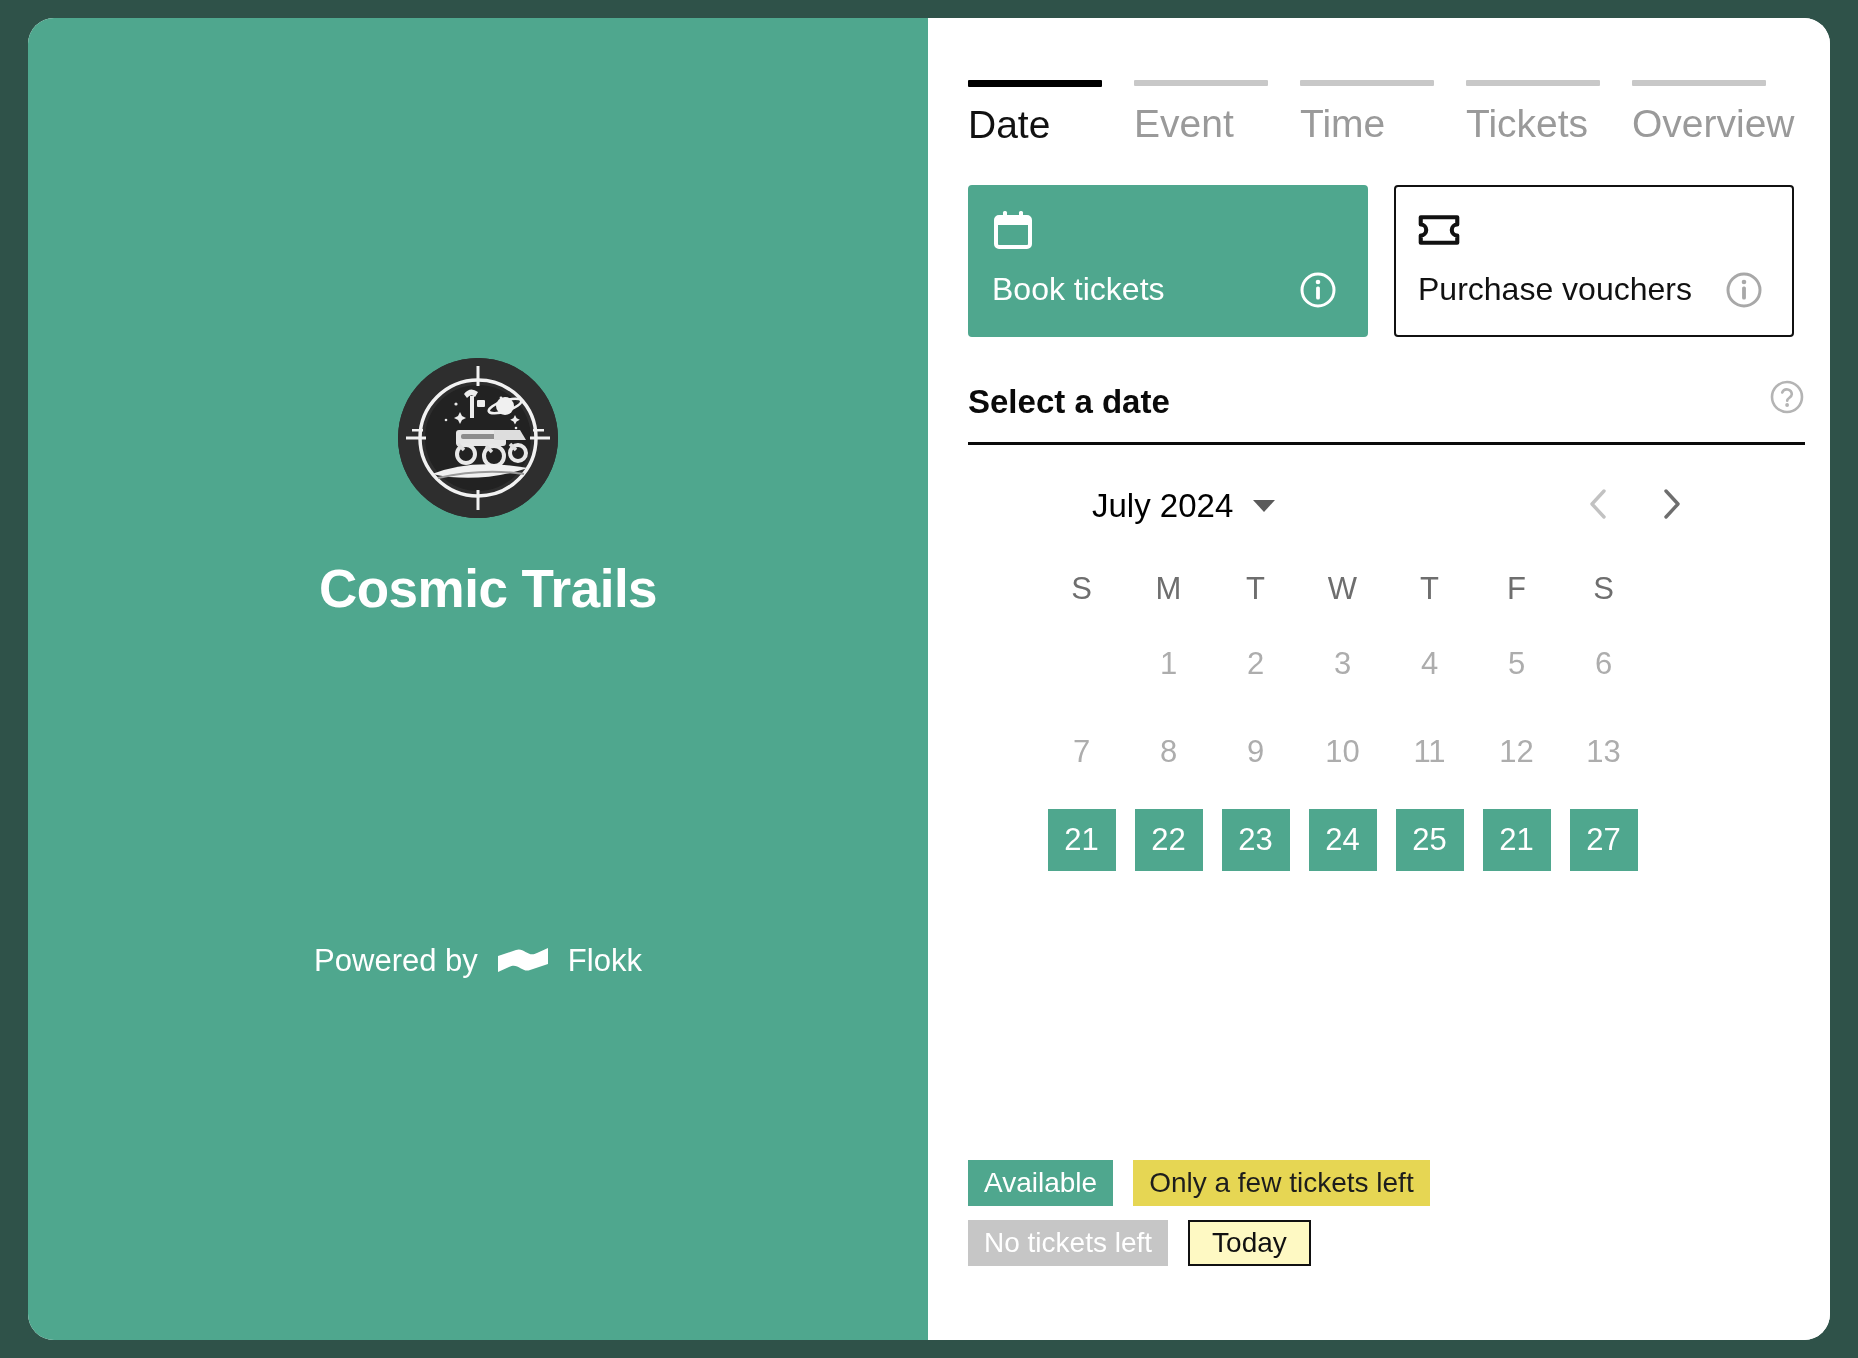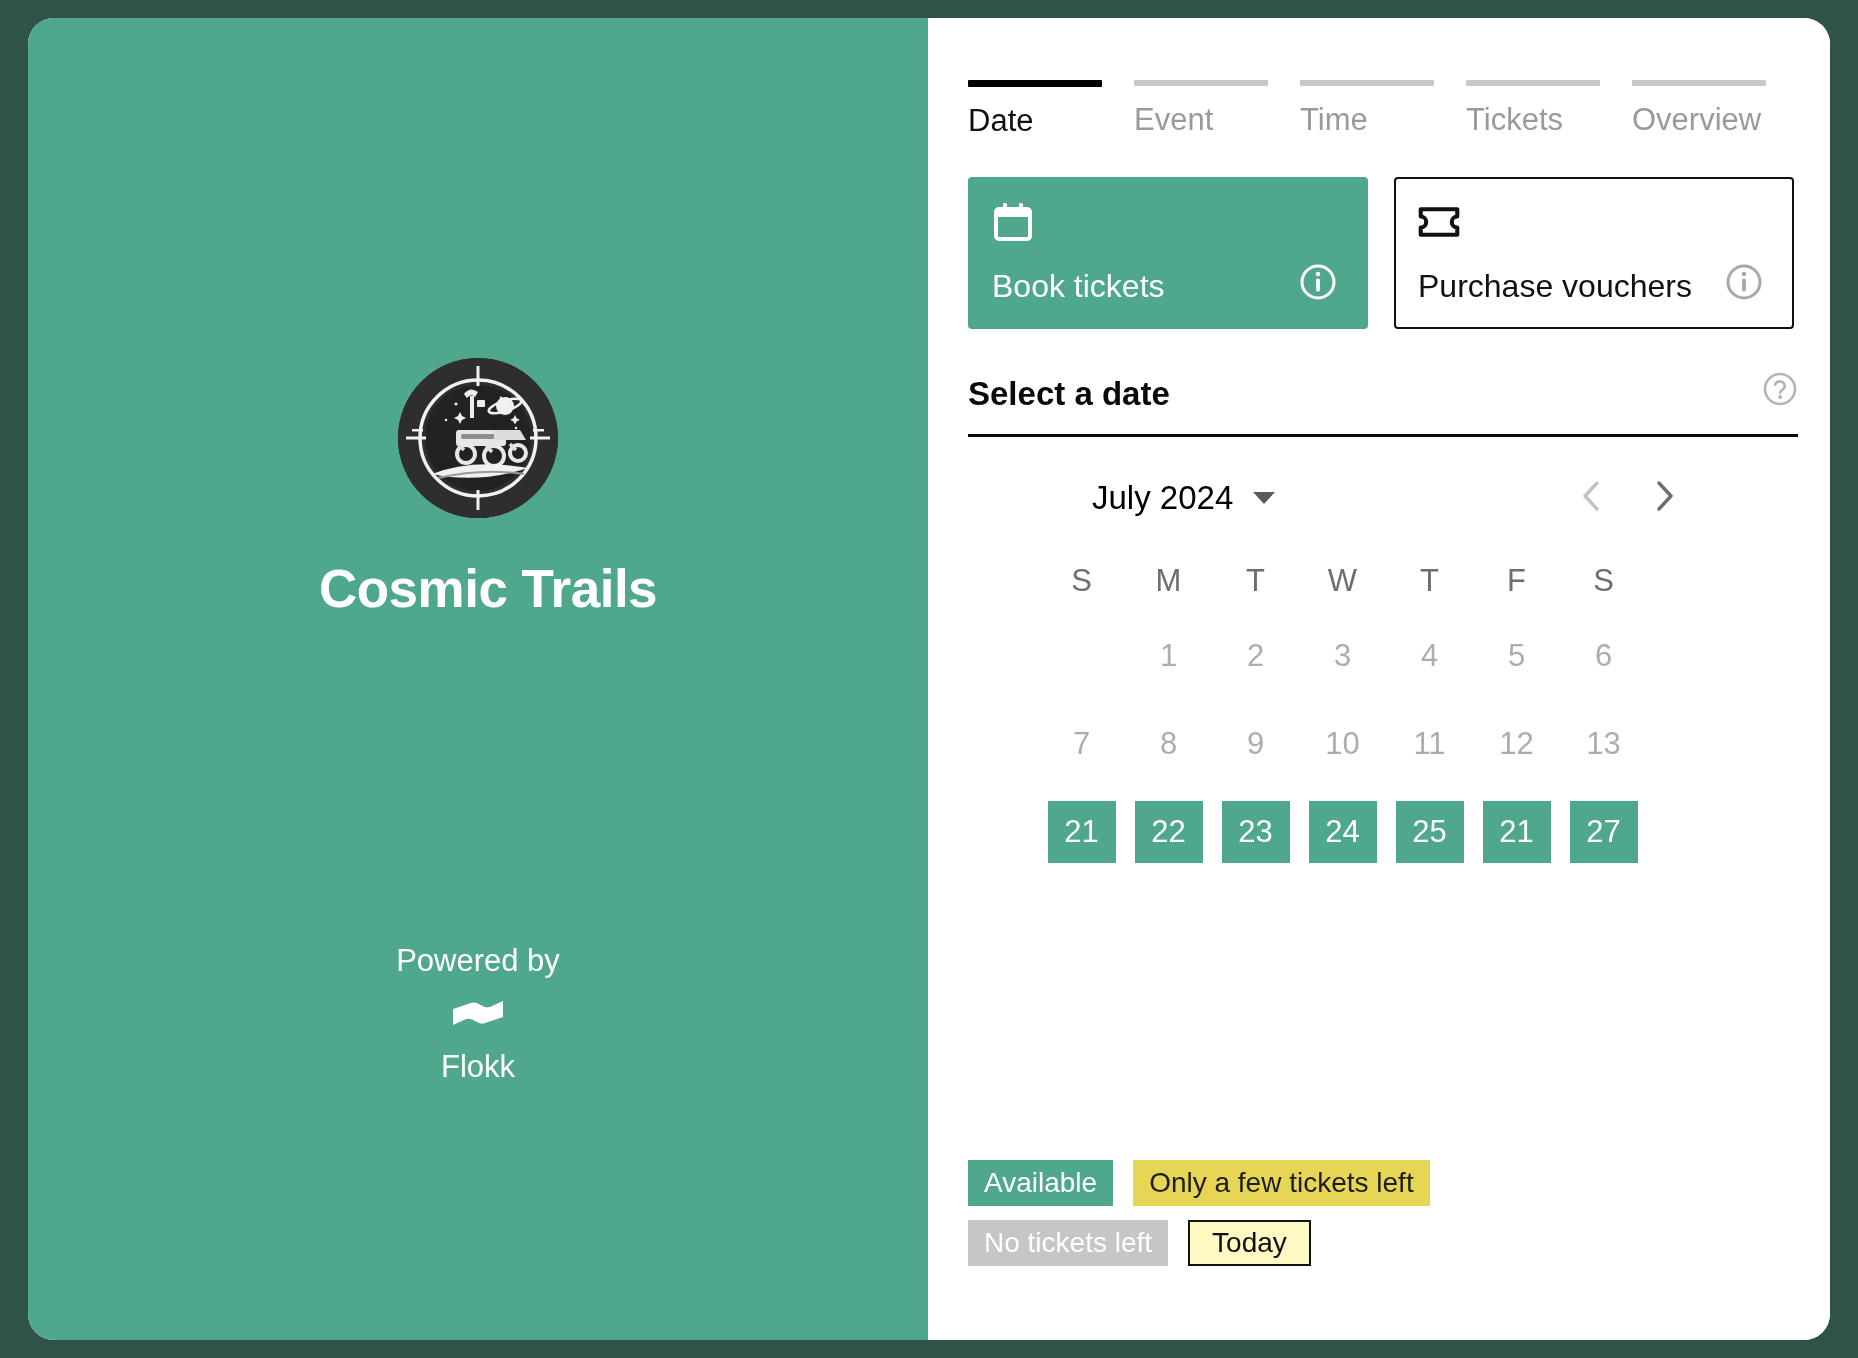--- a/index.html
+++ b/index.html
@@ -52,21 +52,20 @@
     padding-left: 20px;
   }
   .powered-row {
     position: absolute;
     left: 0; right: 0;
     top: 925px;
     display: flex;
     align-items: center;
     justify-content: center;
     gap: 18px;
-    flex-direction: column;
   }
   .powered-text, .flokk-text {
     font-size: 31px;
     color: #ffffff;
     font-family: "Liberation Sans", sans-serif;
   }
   .flokk-mark { width: 54px; height: 34px; display:block; }
 
   
   .content-panel {
@@ -85,21 +84,21 @@
     cursor: pointer;
   }
   .tab .tab-rule {
     height: 6px; background: #c8c8c8; border-radius: 1px;
     width: 134px;
   }
   .tab.active .tab-rule { background: #000000; height: 7px; }
   .tab .tab-label {
     display: block;
     margin-top: 16px;
-    font-size: 31px;
+    font-size: 39px;
     color: #9a9a9a;
     font-family: "Liberation Sans", sans-serif;
     white-space: nowrap;
   }
   .tab.active .tab-label { color: #111111; }
 
   
   .option-row { display: flex; gap: 26px; margin-top: 38px; }
   .option-card {
     width: 400px; height: 152px;
@@ -107,21 +106,21 @@
     position: relative;
     padding: 22px 22px 0 22px;
     cursor: pointer;
   }
   .option-card.selected { background: #4fa78e; border: 2px solid #4fa78e; }
   .option-card.unselected { background: #ffffff; border: 2.5px solid #111111; }
   .option-icon { display:block; width: 42px; height: 42px; }
   .option-bottom {
     position: absolute;
     left: 22px; right: 29px; bottom: 22px;
-    display: flex; align-items: flex-end; justify-content: space-between;
+    display: flex; align-items: flex-start; justify-content: space-between;
   }
   .option-label { font-size: 32px; font-family: "Liberation Sans", sans-serif; }
   .option-card.selected .option-label { color: #ffffff; }
   .option-card.unselected .option-label { color: #111111; }
   .info-icon { width: 38px; height: 38px; flex: none; }
 
   
   .section-head {
     margin-top: 42px;
     border-bottom: 3px solid #0a0a0a;

